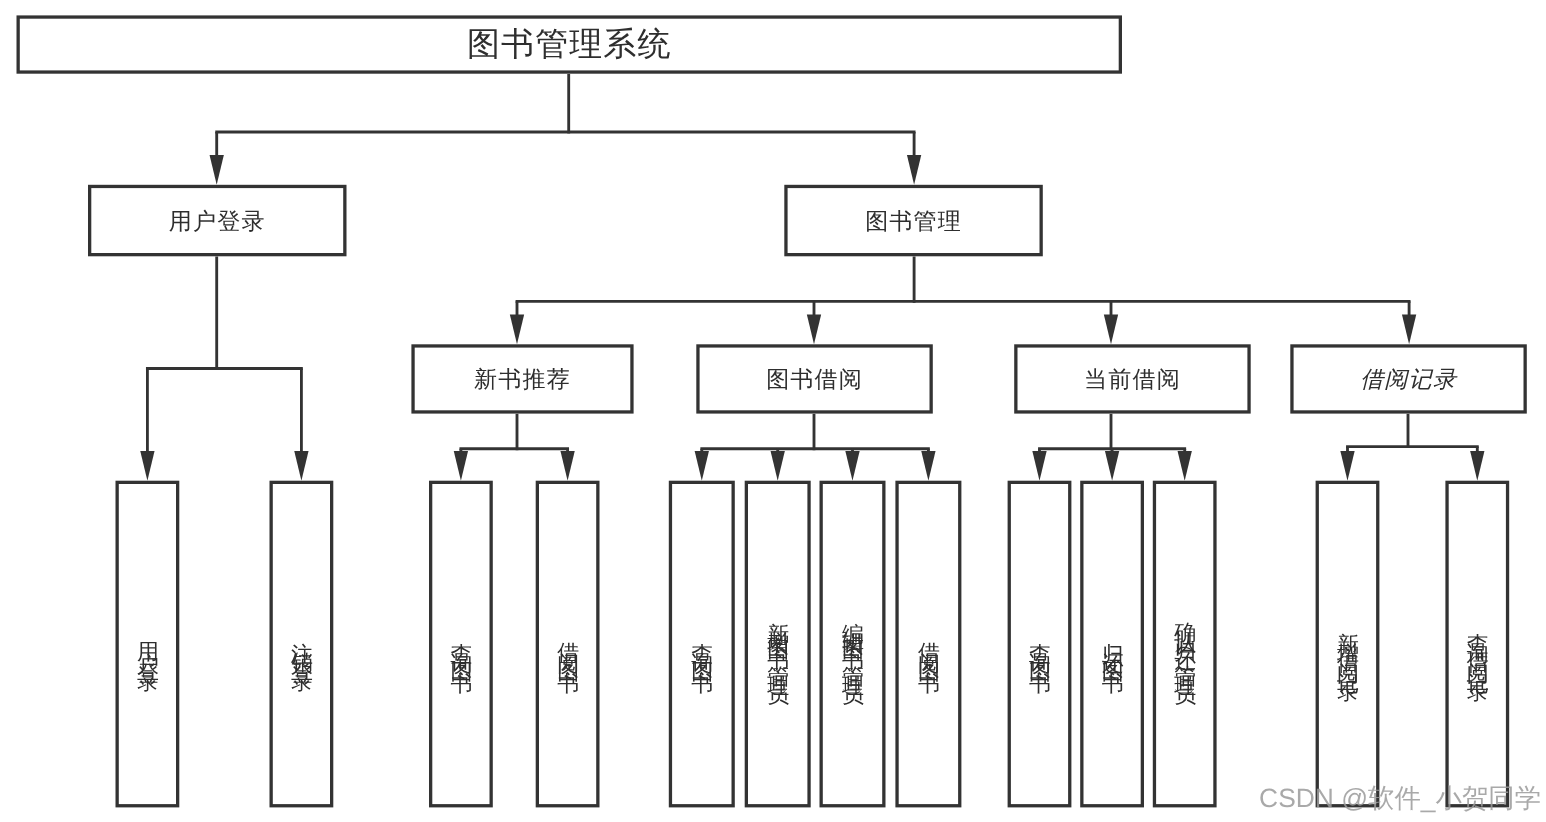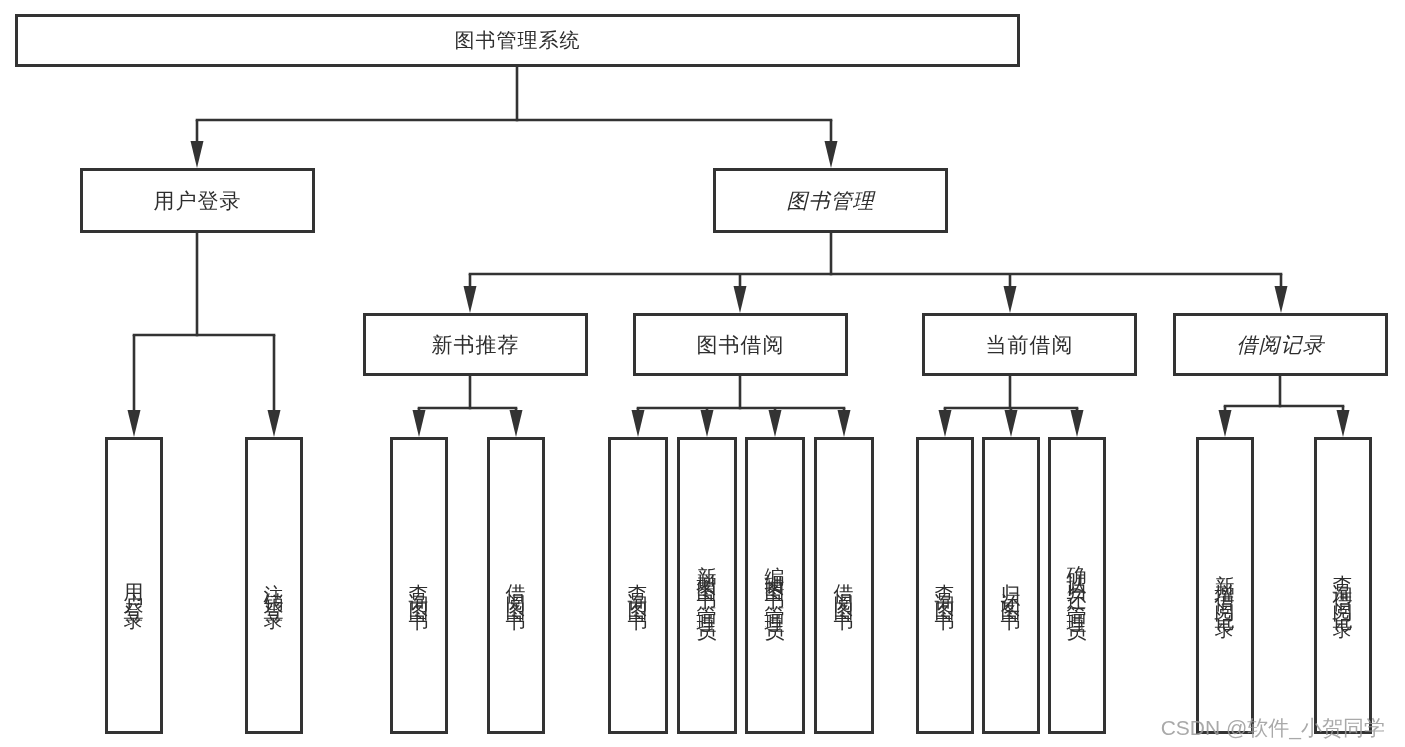--- a/index.html
+++ b/index.html
@@ -32,56 +32,56 @@
     display: flex;
     align-items: center;
     justify-content: center;
     z-index: 2;
   }
   .h-label {
     font-size: 21px;
     letter-spacing: 1px;
     white-space: nowrap;
   }
-  .root-box .h-label { font-size: 20px; }
+  .root-box .h-label { font-size: 30px; }
   .v-box .v-label {
     writing-mode: vertical-rl;
     text-orientation: mixed;
     font-size: 20px;
     letter-spacing: 9px;
     line-height: 1;
     white-space: nowrap;
   }
   .v-box.long .v-label { letter-spacing: 8px; }
   
   #node-root            { left: 15px;   top: 14px;  width: 1005px; height: 53px; }
   #node-login           { left: 80px;   top: 168px; width: 235px;  height: 65px; }
-  #node-mgmt            { left: 713px;  top: 168px; width: 235px;  height: 65px; font-style: italic; }
-  #node-rec             { left: 363px;  top: 313px; width: 225px;  height: 63px; justify-content: center; }
+  #node-mgmt            { left: 713px;  top: 168px; width: 235px;  height: 65px; }
+  #node-rec             { left: 374px;  top: 313px; width: 202px;  height: 63px; justify-content: center; }
   #node-borrow          { left: 633px;  top: 313px; width: 215px;  height: 63px; font-family: Liberation Mono, monospace; }
   #node-current         { left: 903px;  top: 313px; width: 215px;  height: 63px; margin-left: 19px; }
   #node-records         { left: 1173px; top: 313px; width: 215px;  height: 63px; font-style: italic; }
   #leaf-login-user      { left: 105px;  top: 437px; width: 58px;   height: 297px; }
   #leaf-login-logout    { left: 245px;  top: 437px; width: 58px;   height: 297px; }
   #leaf-rec-query       { left: 390px;  top: 437px; width: 58px;   height: 297px; }
   #leaf-rec-borrow      { left: 487px;  top: 437px; width: 58px;   height: 297px; }
   #leaf-borrow-query    { left: 608px;  top: 437px; width: 60px;   height: 297px; }
   #leaf-borrow-add      { left: 677px;  top: 437px; width: 60px;   height: 297px; }
   #leaf-borrow-edit     { left: 745px;  top: 437px; width: 60px;   height: 297px; }
   #leaf-borrow-take     { left: 814px;  top: 437px; width: 60px;   height: 297px; }
   #leaf-current-query   { left: 916px;  top: 437px; width: 58px;   height: 297px; }
   #leaf-current-return  { left: 982px;  top: 437px; width: 58px;   height: 297px; }
   #leaf-current-confirm { left: 1048px; top: 437px; width: 58px;   height: 297px; }
   #leaf-records-add     { left: 1196px; top: 437px; width: 58px;   height: 297px; }
   #leaf-records-query   { left: 1314px; top: 437px; width: 58px;   height: 297px; }
   #watermark {
     position: absolute;
-    right: 20px;
+    right: 4px;
     bottom: 5px;
-    font-size: 21px;
+    font-size: 24px;
     color: #9b9b9b;
     opacity: 0.85;
     z-index: 3;
     white-space: nowrap;
   }
 </style>
 </head>
 <body>
 
 <div id="canvas">

